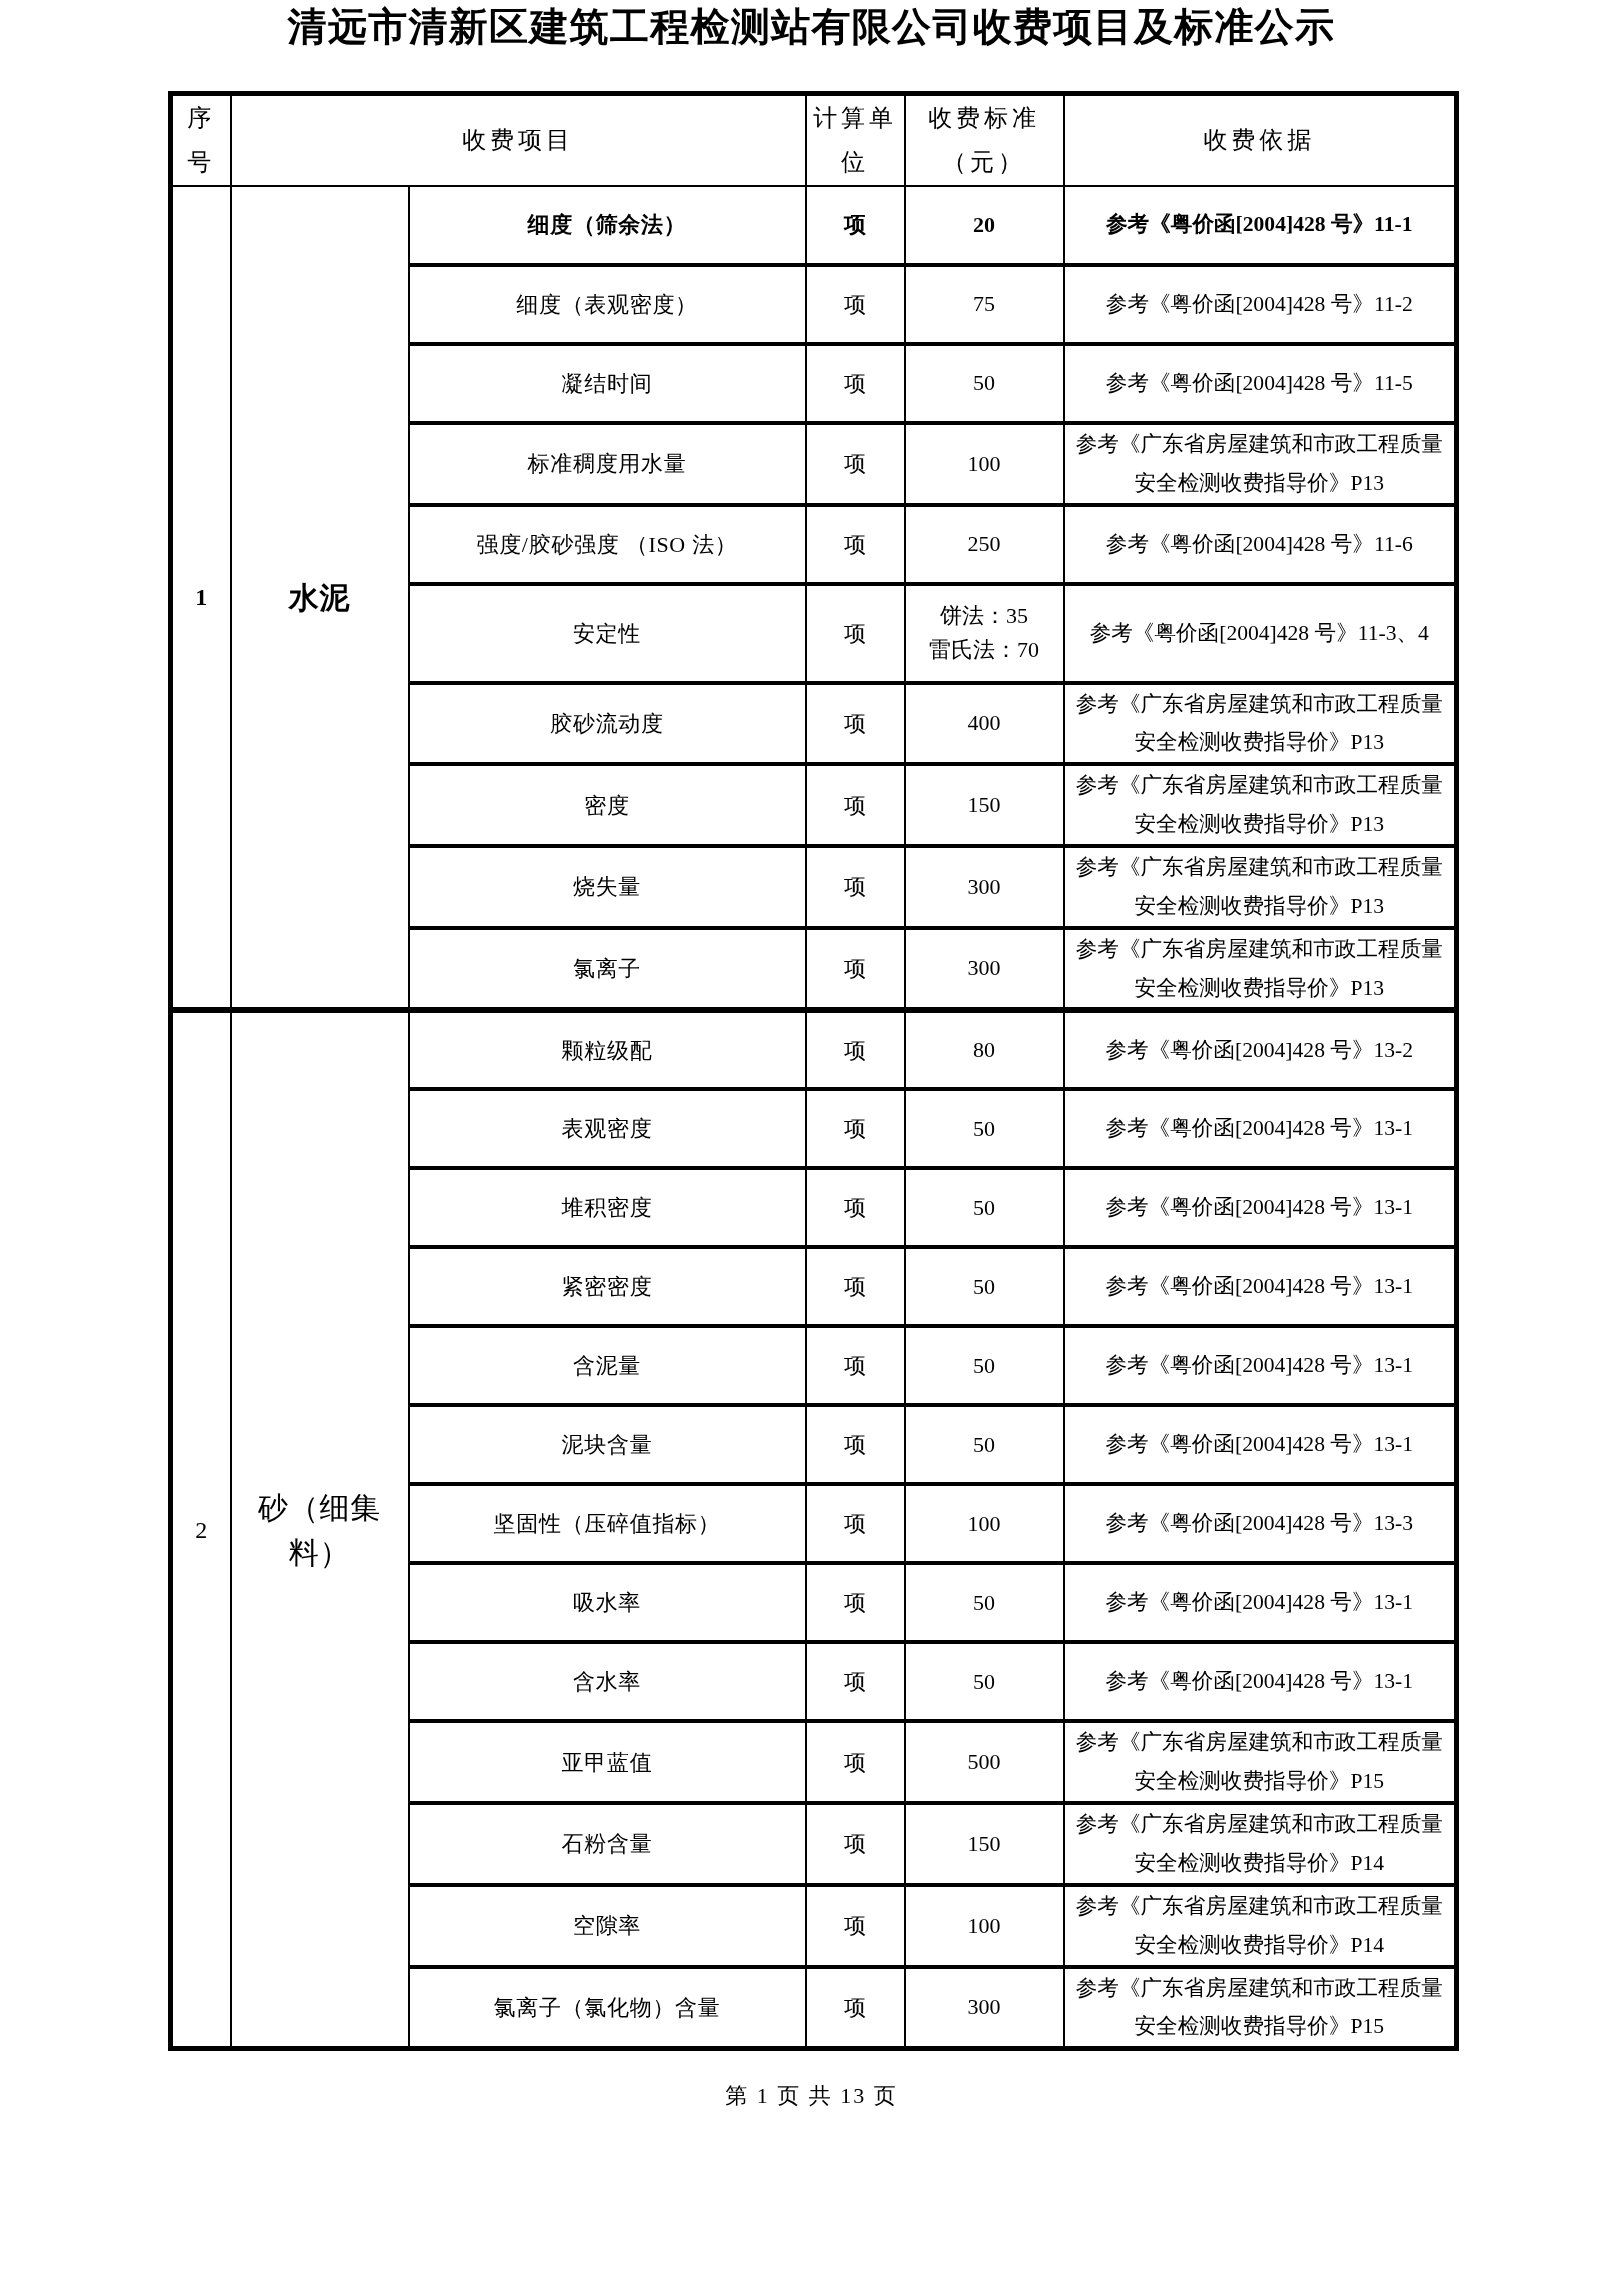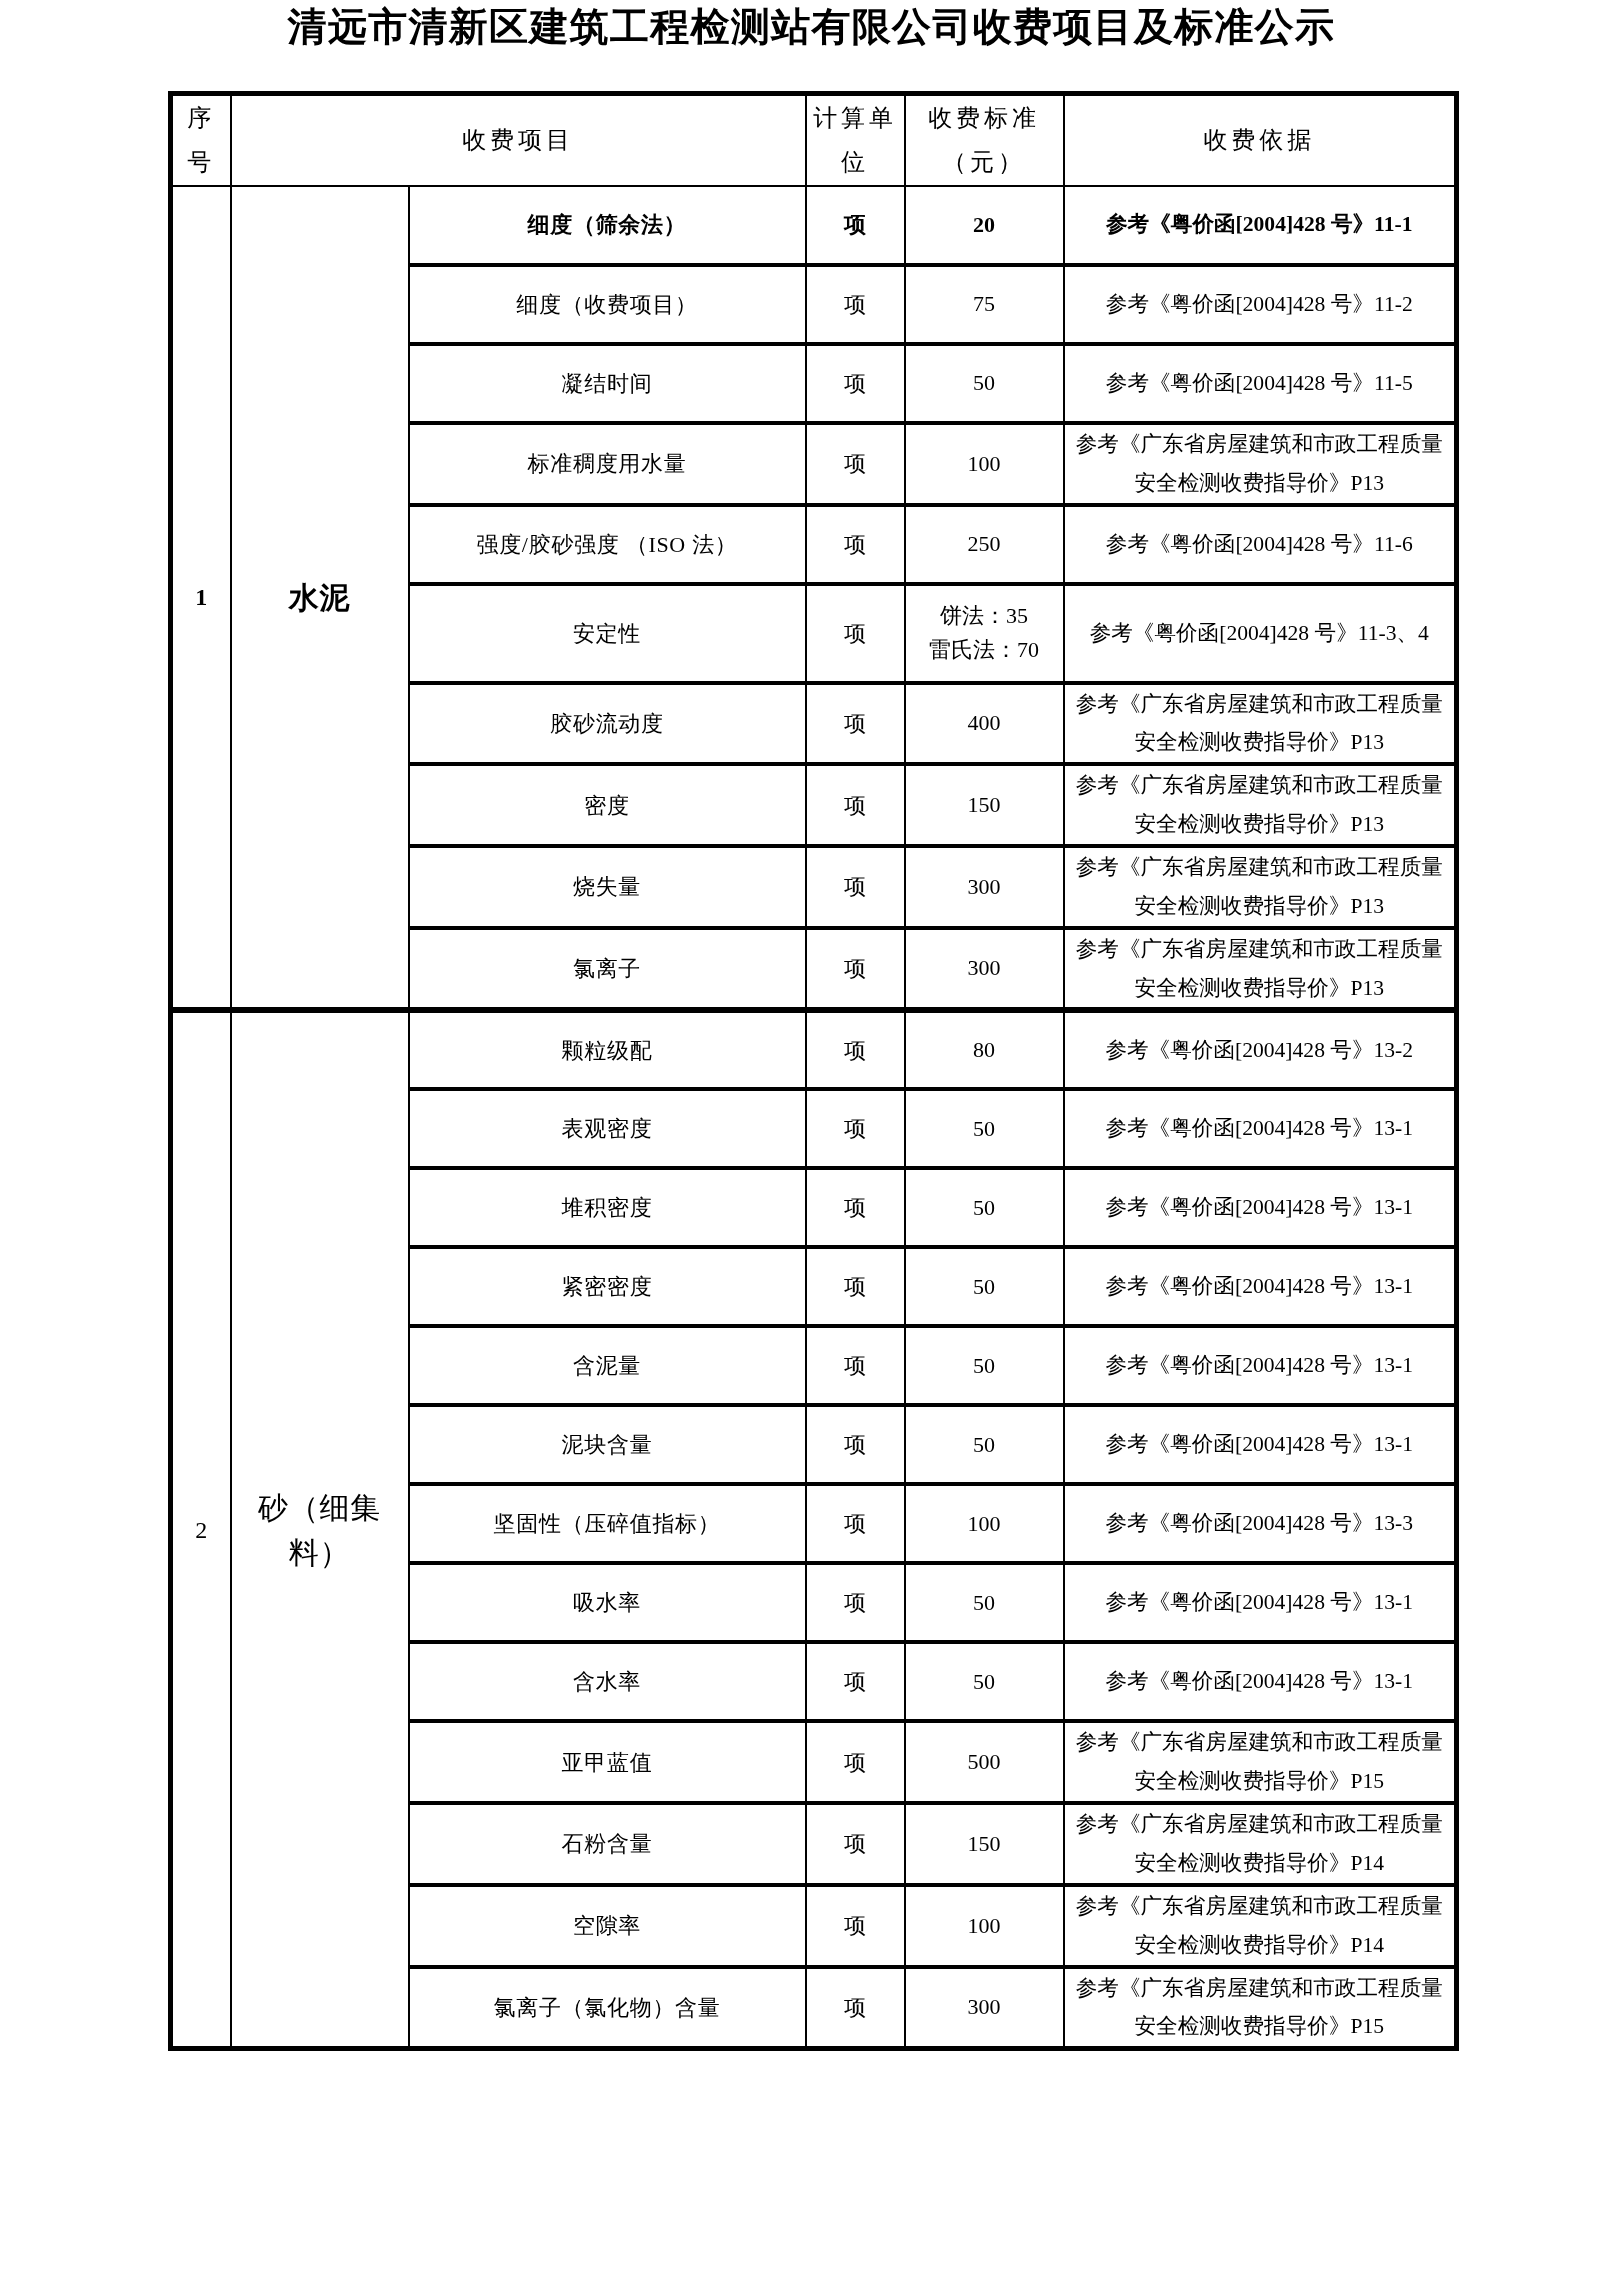--- a/index.html
+++ b/index.html
@@ -92,21 +92,21 @@
 
     <tr class="data-row row-first">
       <td class="serial" rowspan="10">1</td>
       <td class="category" rowspan="10">水泥</td>
       <td class="item">细度（筛余法）</td>
       <td class="unit">项</td>
       <td class="standard">20</td>
       <td class="basis">参考《粤价函[2004]428 号》11-1</td>
     </tr>
     <tr class="data-row">
-      <td class="item">细度（收费项目）</td>
+      <td class="item">细度（表观密度）</td>
       <td class="unit">项</td>
       <td class="standard">75</td>
       <td class="basis">参考《粤价函[2004]428 号》11-2</td>
     </tr>
     <tr class="data-row">
       <td class="item">凝结时间</td>
       <td class="unit">项</td>
       <td class="standard">50</td>
       <td class="basis">参考《粤价函[2004]428 号》11-5</td>
     </tr>
@@ -230,15 +230,16 @@
     </tr>
     <tr class="data-row">
       <td class="item">氯离子（氯化物）含量</td>
       <td class="unit">项</td>
       <td class="standard">300</td>
       <td class="basis">参考《广东省房屋建筑和市政工程质量安全检测收费指导价》P15</td>
     </tr>
   </tbody>
     </table>
 
+  <div class="footer">第 1 页 共 13 页</div>
 
 </div>
 
 
 </body></html>

